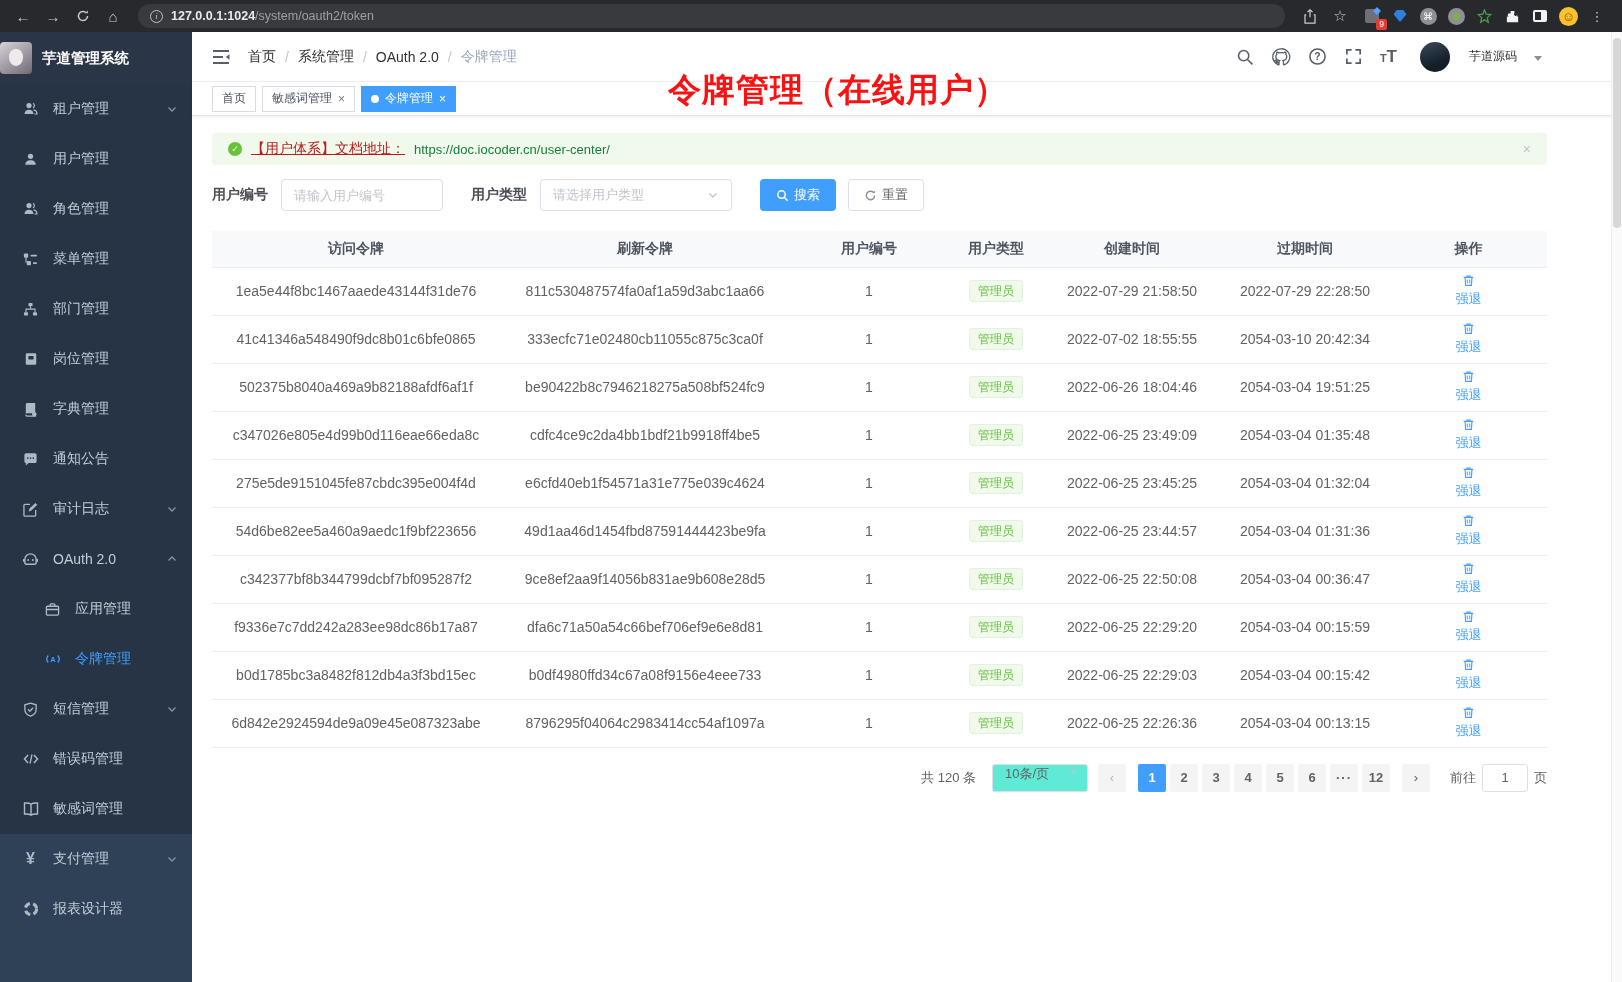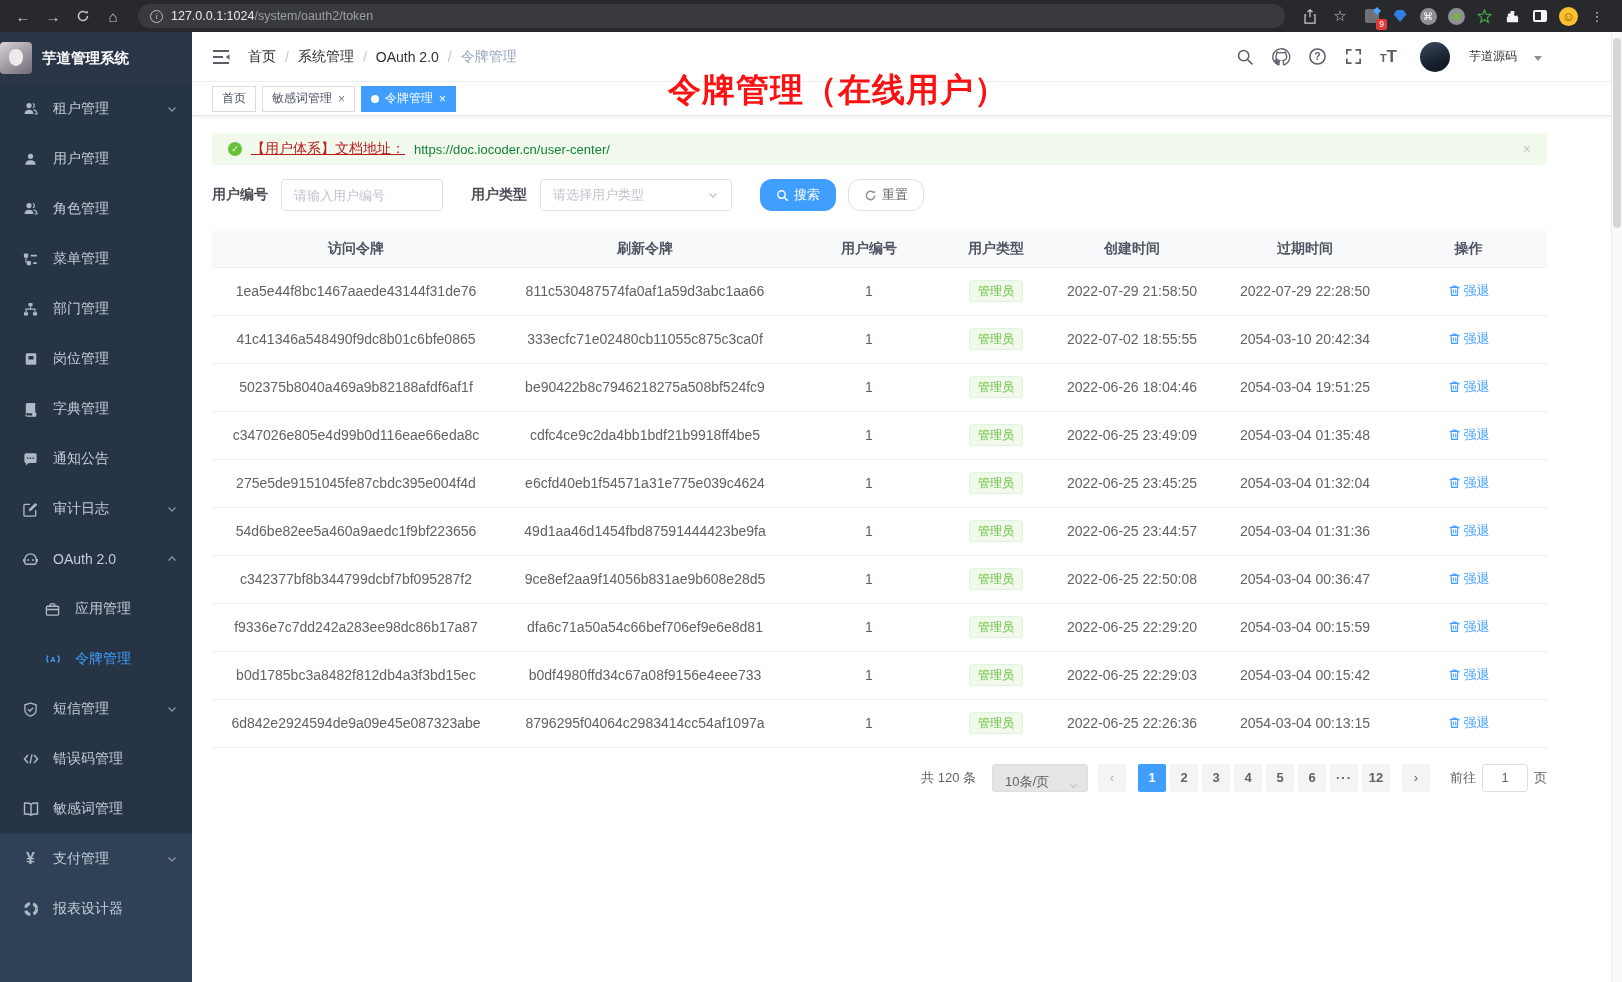--- a/index.html
+++ b/index.html
@@ -4,21 +4,21 @@
 <style>
   * { margin:0; padding:0; box-sizing:border-box; }
   html,body { width:1622px; height:982px; overflow:hidden; font-family:"Liberation Sans","DejaVu Sans",sans-serif; background:#fff; }
 
   
   .browser-bar { height:32px; background:#28292d; display:flex; align-items:center; padding:0 10px; gap:4px; }
   .bi { color:#c7cacd; font-size:15px; width:26px; height:24px; display:flex; align-items:center; justify-content:center; border-radius:4px; }
   .url-pill { flex:1; height:24px; margin:0 8px; background:#393a3e; border-radius:12px; display:flex; align-items:center; padding:0 12px; gap:8px; }
   .info-circle { width:13px; height:13px; border:1px solid #bdc1c6; border-radius:50%; color:#bdc1c6; font-size:9px; display:flex; align-items:center; justify-content:center; font-style:italic; font-family:"Liberation Serif",serif; }
   .url-text { font-size:12.5px; color:#9aa0a6; }
-  .url-text b { color:#e8eaed; font-weight:normal; }
+  .url-text b { color:#e8eaed; font-weight:bold; }
   .ext-zone { display:flex; align-items:center; gap:10px; padding:0 6px; }
   .ext { width:18px; height:18px; display:flex; align-items:center; justify-content:center; position:relative; font-size:13px; }
   .badge { position:absolute; bottom:-5px; right:-6px; background:#e53935; color:#fff; font-size:8.5px; padding:0 3px; border-radius:2px; line-height:11px; }
   .gem { width:13px; height:12px; background:#2f7fe0; clip-path:polygon(25% 0,75% 0,100% 35%,50% 100%,0 35%); }
   .circle-ext { width:17px; height:17px; border-radius:50%; background:#8e9094; color:#fff; font-size:10px; display:flex; align-items:center; justify-content:center; }
   .circle-ext.dot::after { content:""; width:7px; height:7px; border-radius:50%; background:#7cb342; }
   .grid-ext { width:14px; height:14px; background:linear-gradient(135deg,#6d7075 50%,#6d7075 50%); position:relative; border-radius:2px; }
   .grid-ext::after { content:""; position:absolute; right:-2px; top:-2px; width:8px; height:8px; background:#4da3ff; clip-path:polygon(50% 0,100% 50%,50% 100%,0 50%); }
   .puzzle { color:#f1f3f4; font-size:14px; }
   .panel-ico { width:14px; height:12px; border:2px solid #f1f3f4; border-radius:2px; position:relative; }
@@ -79,33 +79,33 @@
   .alert-text { font-size:14px; color:#b91c1c;text-decoration:underline; }
   .alert-link { font-size:13px; color:#15803d; text-decoration:none; }
   .alert-close { margin-left:auto; color:#c0c4cc; font-size:14px; cursor:pointer; }
 
   .filter-row { display:flex; align-items:center; margin-bottom:20px; }
   .f-label { font-size:14px; font-weight:bold; color:#4a4d55; margin-right:13px; }
   .f-input, .f-select { height:32px; border:1px solid #dcdfe6; border-radius:4px; font-size:13px; padding:0 12px; color:#606266; background:#fff; font-family:inherit; }
   .f-input { width:162px; margin-right:28px; }
   .f-input::placeholder { color:#bfc4cc; }
   .f-select { width:192px; display:flex; align-items:center; justify-content:space-between; color:#bfc4cc; margin-right:28px; cursor:pointer; }
-  .btn { height:32px; border-radius:12px; font-size:13px; display:inline-flex; align-items:center; gap:5px; padding:4px 15px; cursor:pointer; border:1px solid transparent; font-family:inherit; }
+  .btn { height:32px; border-radius:4px; font-size:13px; display:inline-flex; align-items:center; gap:5px; padding:4px 15px; cursor:pointer; border:1px solid transparent; font-family:inherit; }
   .btn-primary { background:#409eff; color:#fff; }
   .btn-plain { background:#fff; border-color:#dcdfe6; color:#606266; margin-left:12px; }
 
   table.grid { width:1335px; border-collapse:collapse; table-layout:fixed; }
   table.grid th { background:#f8f9fb; font-size:14px; font-weight:bold; color:#4e5560; height:36px; border-bottom:1px solid #ebeef5; text-align:center; }
   table.grid td { height:48px; font-size:14px; color:#606266; text-align:center; border-bottom:1px solid #ebeef5; white-space:nowrap; overflow:hidden; }
   .tag-success { display:inline-block; background:#f0f9eb; border:1px solid #e1f3d8; color:#67c23a; font-size:12px; line-height:18px; padding:1px 8px; border-radius:3px; }
-  .link-danger { color:#409eff; font-size:13px; display:inline-flex; align-items:center; gap:3px; cursor:pointer; background:none; border:none; font-family:inherit; }
+  .link-danger { color:#409eff; font-size:13px; display:inline-flex; align-items:center; gap:3px; cursor:pointer; background:none; border:none; font-family:inherit;flex-direction:column; }
 
   .pager { display:flex; align-items:center; justify-content:flex-end; margin-top:16px; gap:8px; font-size:13px; color:#606266; }
   .pager .total { margin-right:8px; }
-  .size-select { width:96px; height:28px; border:1px solid #dcdfe6; border-radius:3px; display:flex; align-items:flex-end; justify-content:space-between; padding:0 8px 0 12px; color:#606266; cursor:pointer; background:#e5e5e5; }
+  .size-select { width:96px; height:28px; border:1px solid #dcdfe6; border-radius:3px; display:flex; align-items:flex-start; justify-content:space-between; padding:0 8px 0 12px; color:#606266; cursor:pointer; background:#5eead4; }
   .page-btn { min-width:28px; height:28px; border:none; background:#f4f4f5; border-radius:2px; color:#606266; font-size:13px; font-weight:bold; margin:0 2px; cursor:pointer; font-family:inherit; }
   .page-btn.active { background:#409eff; color:#fff; }
   .page-btn.nav { color:#b2b6bd; font-weight:normal; }
   .page-btn.dots { letter-spacing:1px; }
   .goto { display:flex; align-items:center; gap:6px; margin-left:10px; }
   .goto-input { width:46px; height:28px; border:1px solid #dcdfe6; border-radius:3px; text-align:center; font-size:13px; color:#606266; font-family:inherit; }
 
   .scroll-track { position:absolute; right:0; top:32px; width:11px; height:950px; background:#fafafa; border-left:1px solid #ececec; }
   .scroll-thumb { position:absolute; top:6px; left:1px; width:8px; height:190px; border-radius:4px; background:#d7d7d7; }
 

